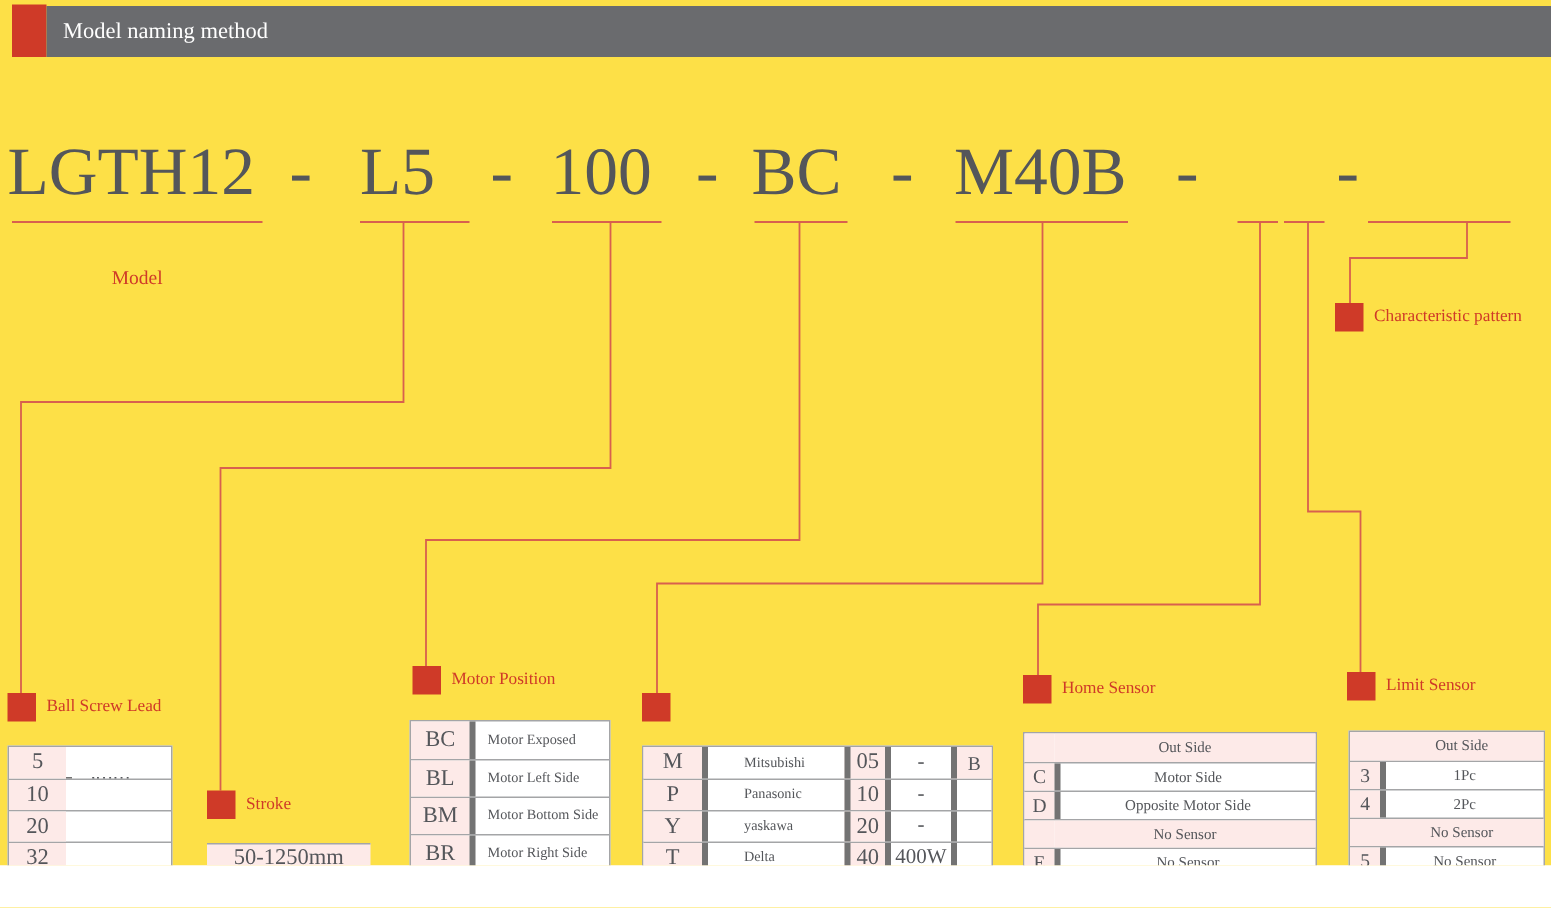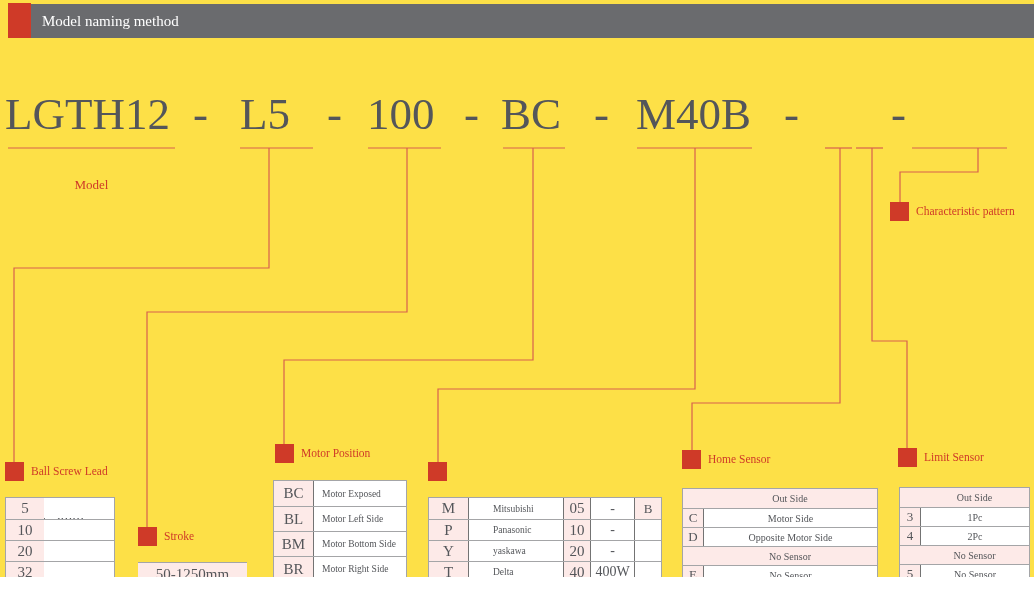--- a/index.html
+++ b/index.html
@@ -22,28 +22,28 @@
   .lines line,.lines polyline{stroke:#d8604e;stroke-width:1.2;fill:none;}
   
   .marker{position:absolute;width:19px;height:19px;background:#cf3a28;}
   .sec-label{position:absolute;height:19px;line-height:19px;font-size:11.5px;color:#cf3a28;white-space:nowrap;}
   
   .tbl{position:absolute;border:1px solid #a4a5a7;box-sizing:border-box;background:#ffffff;}
   .t-row{display:flex;box-sizing:border-box;}
   .t-row + .t-row{border-top:1px solid #a4a5a7;}
   .t-cell{display:flex;align-items:center;justify-content:center;box-sizing:border-box;
     color:#54565a;overflow:hidden;white-space:nowrap;}
-  .t-cell + .t-cell{border-left:1px solid #737373;}
+  .t-cell + .t-cell{border-left:4px solid #737373;}
   
   .lead-tbl .t-row{height:21px;}
   .lead-tbl .t-cell:nth-child(1){width:38px;background:#fdeae8;font-size:15px;}
   .lead-tbl .t-cell:nth-child(2){flex:1;justify-content:flex-start;padding-left:8px;font-size:15px;margin-top:20px;}
   
   .stroke-cell{position:absolute;left:138px;top:562px;width:109px;height:25px;box-sizing:border-box;
-    background:#fdeae8;border-top:1px solid #a4a5a7;border-bottom:1px solid #d946ef;
+    background:#fdeae8;border-top:1px solid #a4a5a7;border-bottom:5px solid #d946ef;
     display:flex;align-items:center;justify-content:center;font-size:15px;color:#54565a;}
   
   .pos-tbl .t-row{height:25px;}
   .pos-tbl .t-cell:nth-child(1){width:39px;background:#fdeae8;font-size:15px;}
   .pos-tbl .t-cell:nth-child(2){flex:1;justify-content:flex-start;padding-left:8px;font-size:9.5px;}
   
   .brand-tbl .t-row{height:21px;}
   .brand-tbl .t-cell:nth-child(1){width:39px;background:#fdeae8;font-size:15px;}
   .brand-tbl .t-cell:nth-child(2){width:95px;justify-content:flex-start;padding-left:24px;font-size:9.5px;}
   .brand-tbl .t-cell:nth-child(3){width:27px;background:#fdeae8;font-size:15px;}

